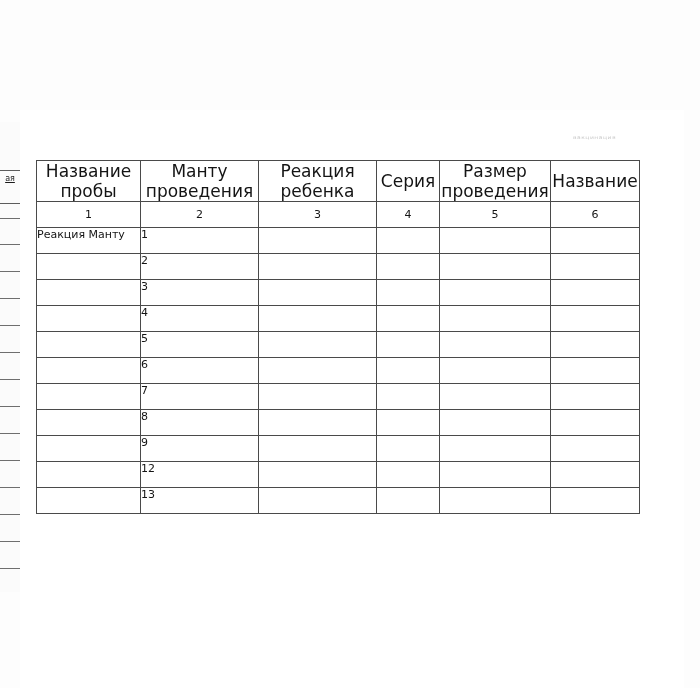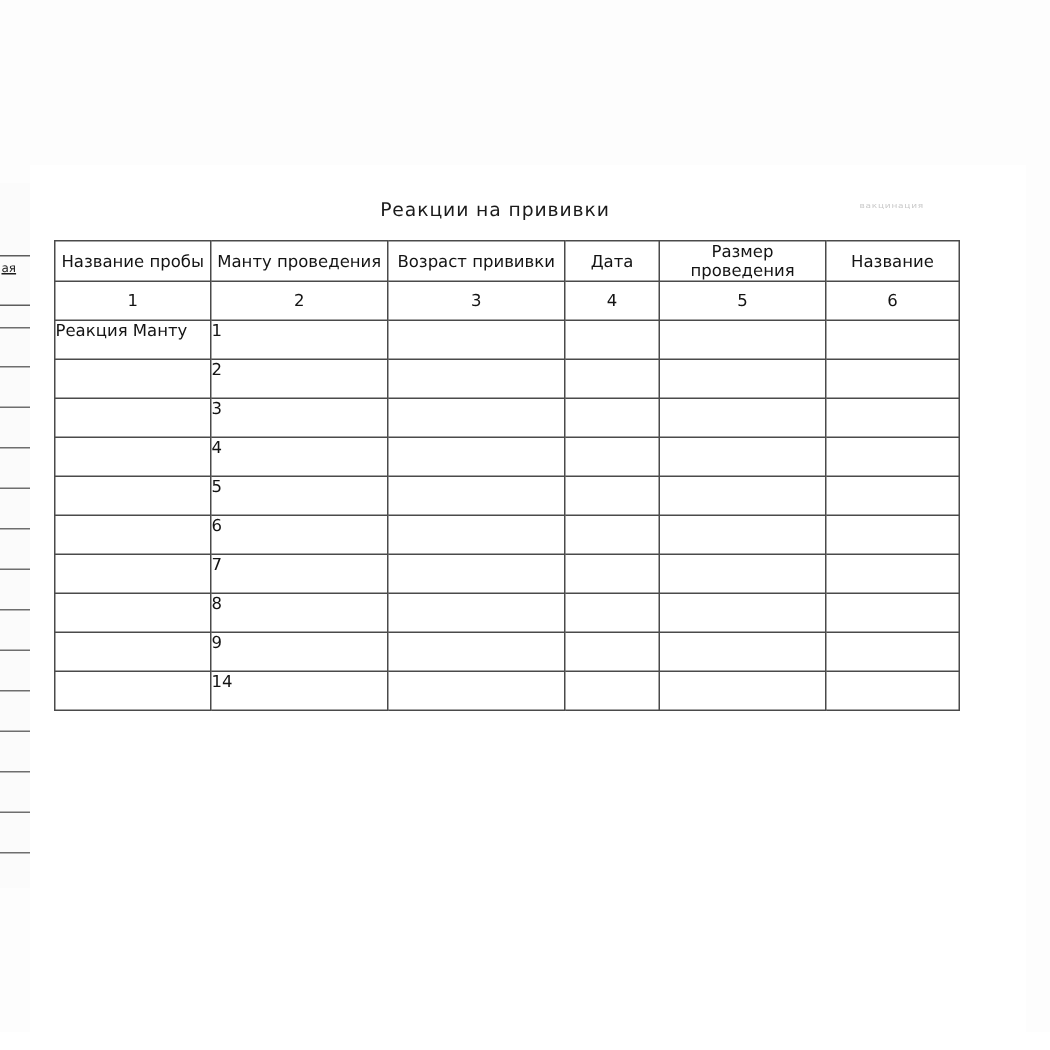--- a/index.html
+++ b/index.html
@@ -56,21 +56,21 @@
     top: 48px;
     width: 21px;
     height: 34px;
     border: 1px solid #5c5c5c;
     border-left: none;
     font-size: 8px;
     line-height: 10px;
     color: #1b1b1b;
     padding: 3px 1px 17px 1px;
     box-sizing: border-box;
-    text-align: left;
+    text-align: center;
     text-decoration: underline;
   }
   .leaf-left .ll-rows {
     position: absolute;
     left: 0;
     top: 96px;
     width: 21px;
     height: 370px;
   }
   .leaf-left .ll-rows div {
@@ -129,21 +129,21 @@
     font-weight: normal;
     font-size: 11px;
     color: #141414;
     padding: 0;
     height: 26px;
     box-sizing: border-box;
   }
   table.vacc th {
     text-align: center;
     height: 27px;
-    font-size: 11px;
+    font-size: 17px;
   }
   td.numrow {
     text-align: center;
     font-size: 10.5px;
     height: 25px;
   }
   td.c1 {
     padding-left: 6px;
     font-size: 11px;
     vertical-align: top;
@@ -197,37 +197,36 @@
       <div></div>
       <div></div>
     </div>
   </div>
 
   <div class="gutter"></div>
   <div class="leaf-right"></div>
 
   <div class="code-mark">вакцинация</div>
 
-  <div class="doc-title">Реакции на прививки</div>
 
   <table class="vacc">
     <colgroup>
       <col class="w1">
         <col class="w2">
         <col class="w3">
         <col class="w4">
         <col class="w5">
         <col class="w6">
     </colgroup>
     <thead>
       <tr>
         <th>Название пробы</th>
         <th>Манту проведения</th>
-        <th>Возраст прививки</th>
-        <th>Дата</th>
+        <th>Реакция ребенка</th>
+        <th>Серия</th>
         <th>Размер проведения</th>
         <th>Название</th>
       </tr>
       <tr>
         <td class="numrow">1</td>
         <td class="numrow">2</td>
         <td class="numrow">3</td>
         <td class="numrow">4</td>
         <td class="numrow">5</td>
         <td class="numrow">6</td>
@@ -301,21 +300,29 @@
       <tr>
         <td class="c1"></td>
         <td class="c2">9</td>
         <td></td>
         <td></td>
         <td></td>
         <td></td>
       </tr>
       <tr>
         <td class="c1"></td>
-        <td class="c2">14</td>
+        <td class="c2">12</td>
+        <td></td>
+        <td></td>
+        <td></td>
+        <td></td>
+      </tr>
+      <tr>
+        <td class="c1"></td>
+        <td class="c2">13</td>
         <td></td>
         <td></td>
         <td></td>
         <td></td>
       </tr>
     </tbody>
   </table>
 
   <div class="bottom-shade"></div>
 </div>

